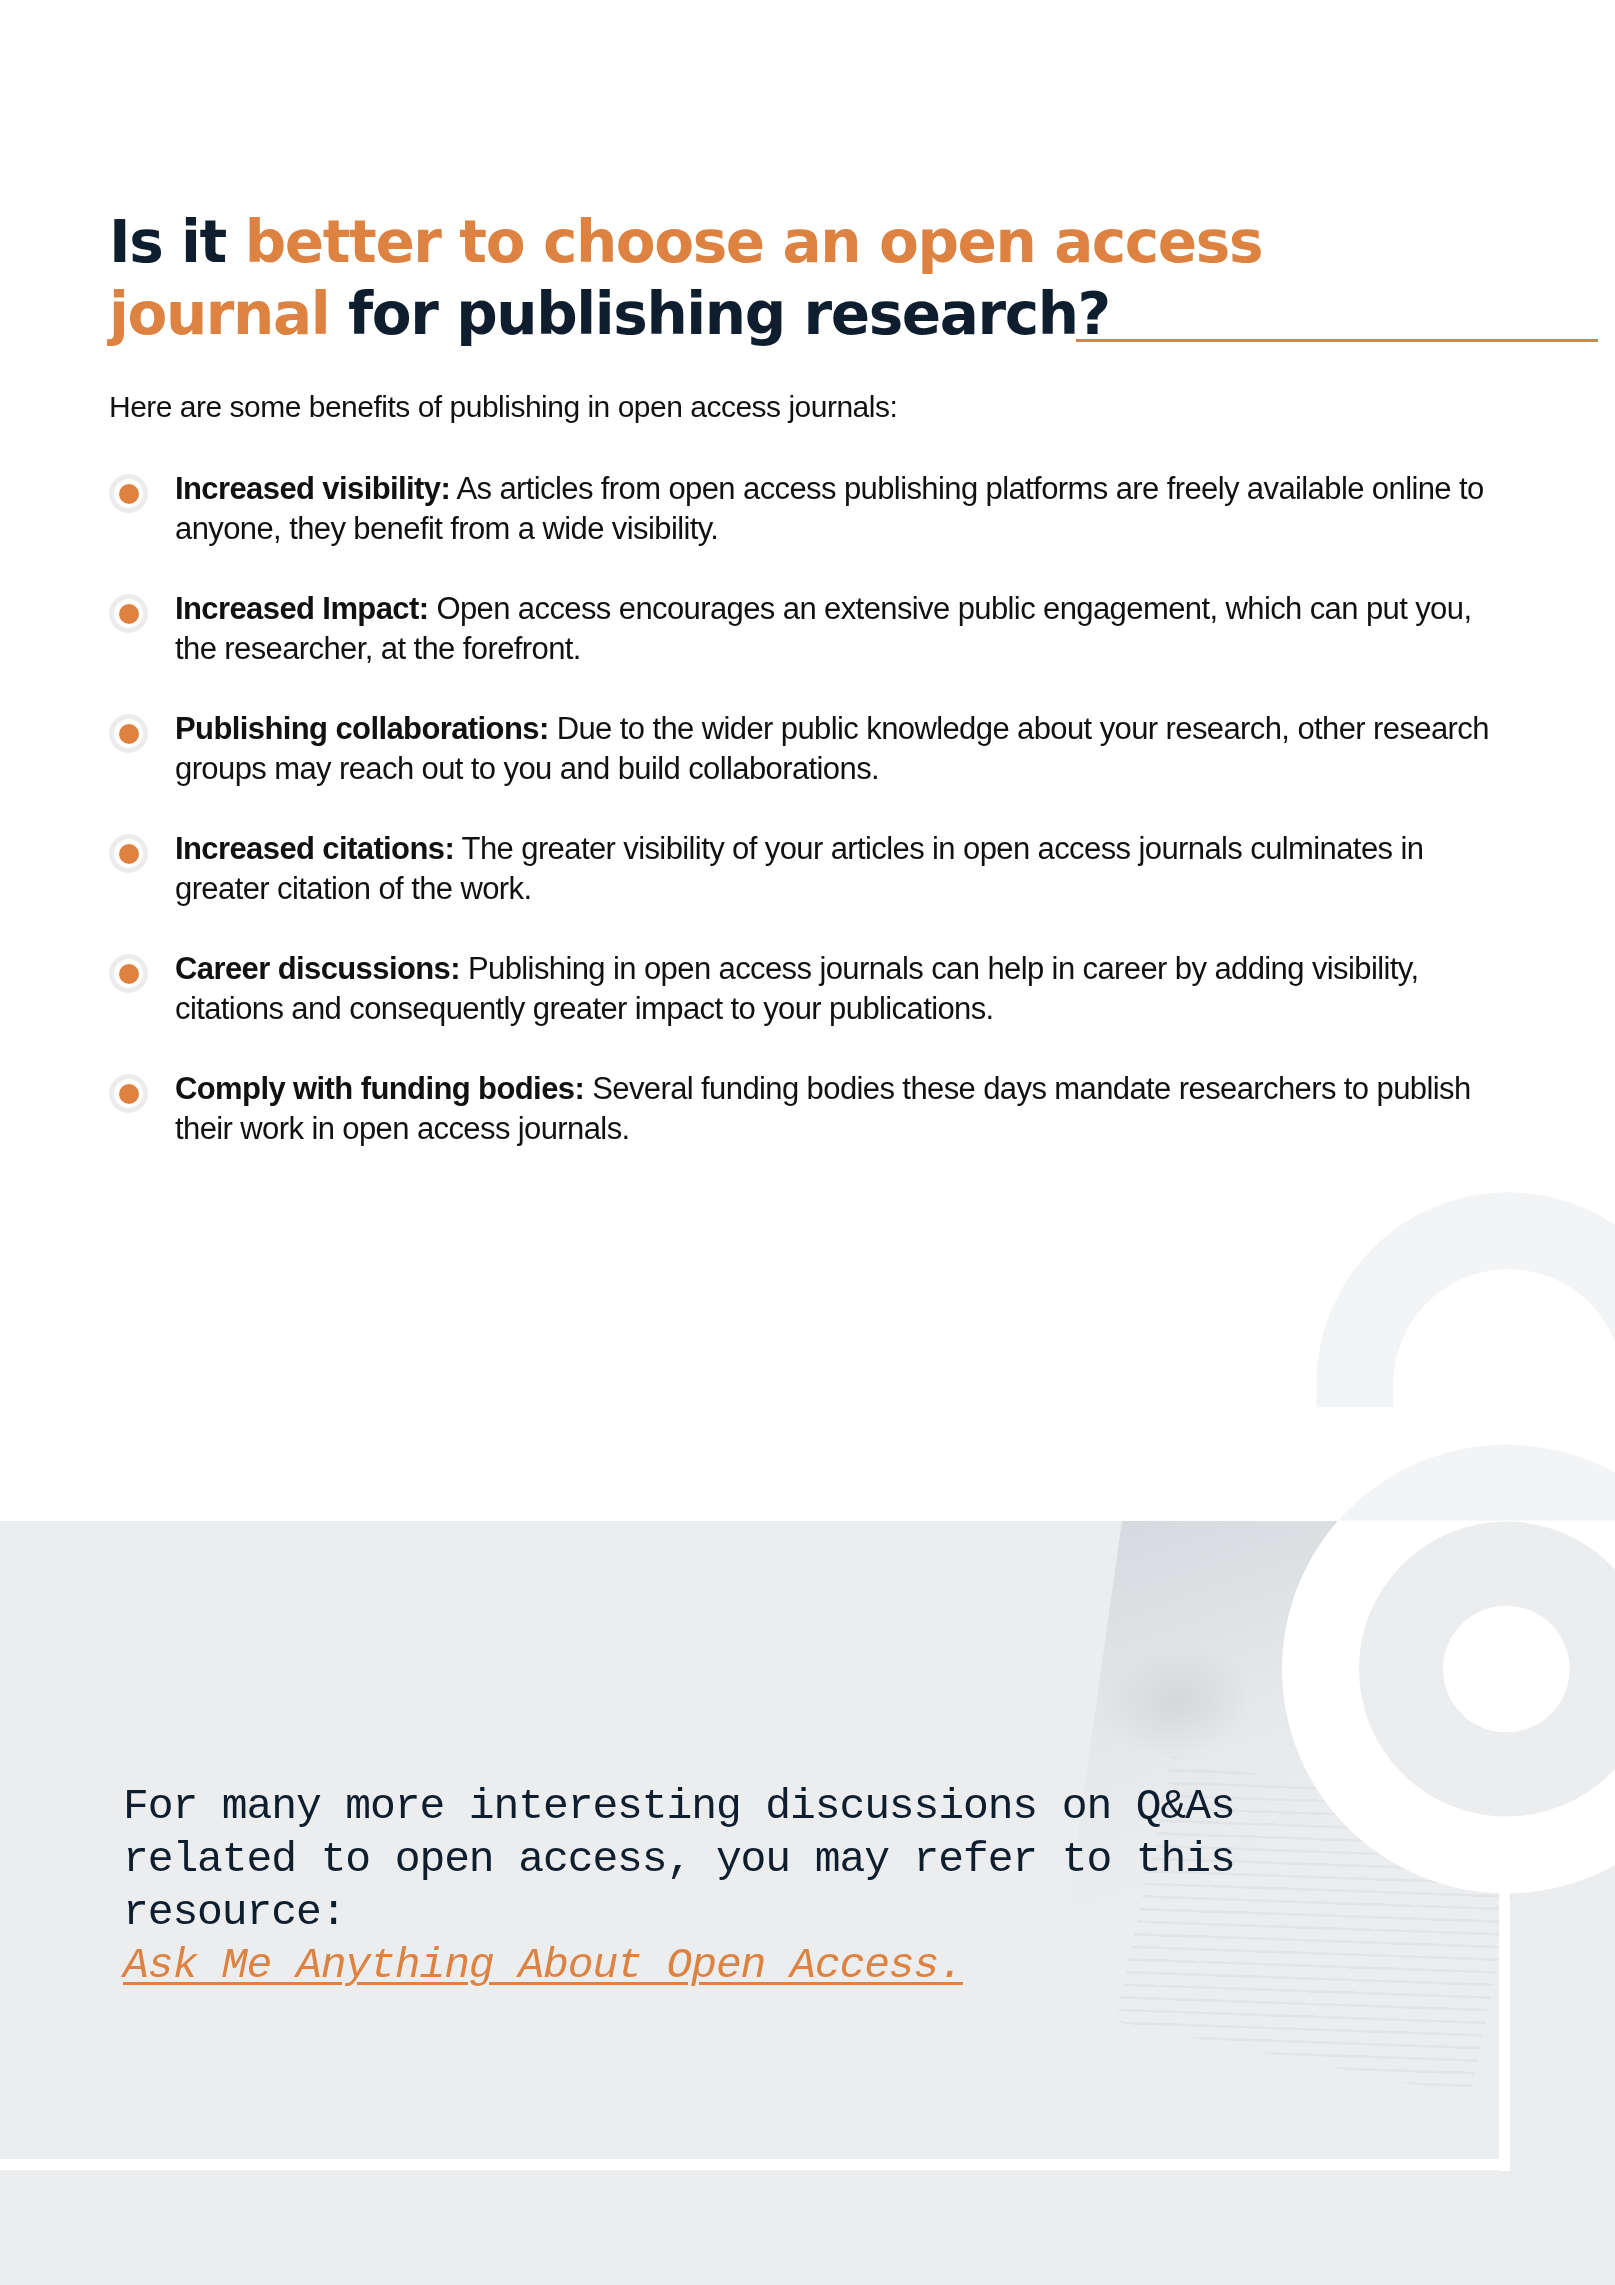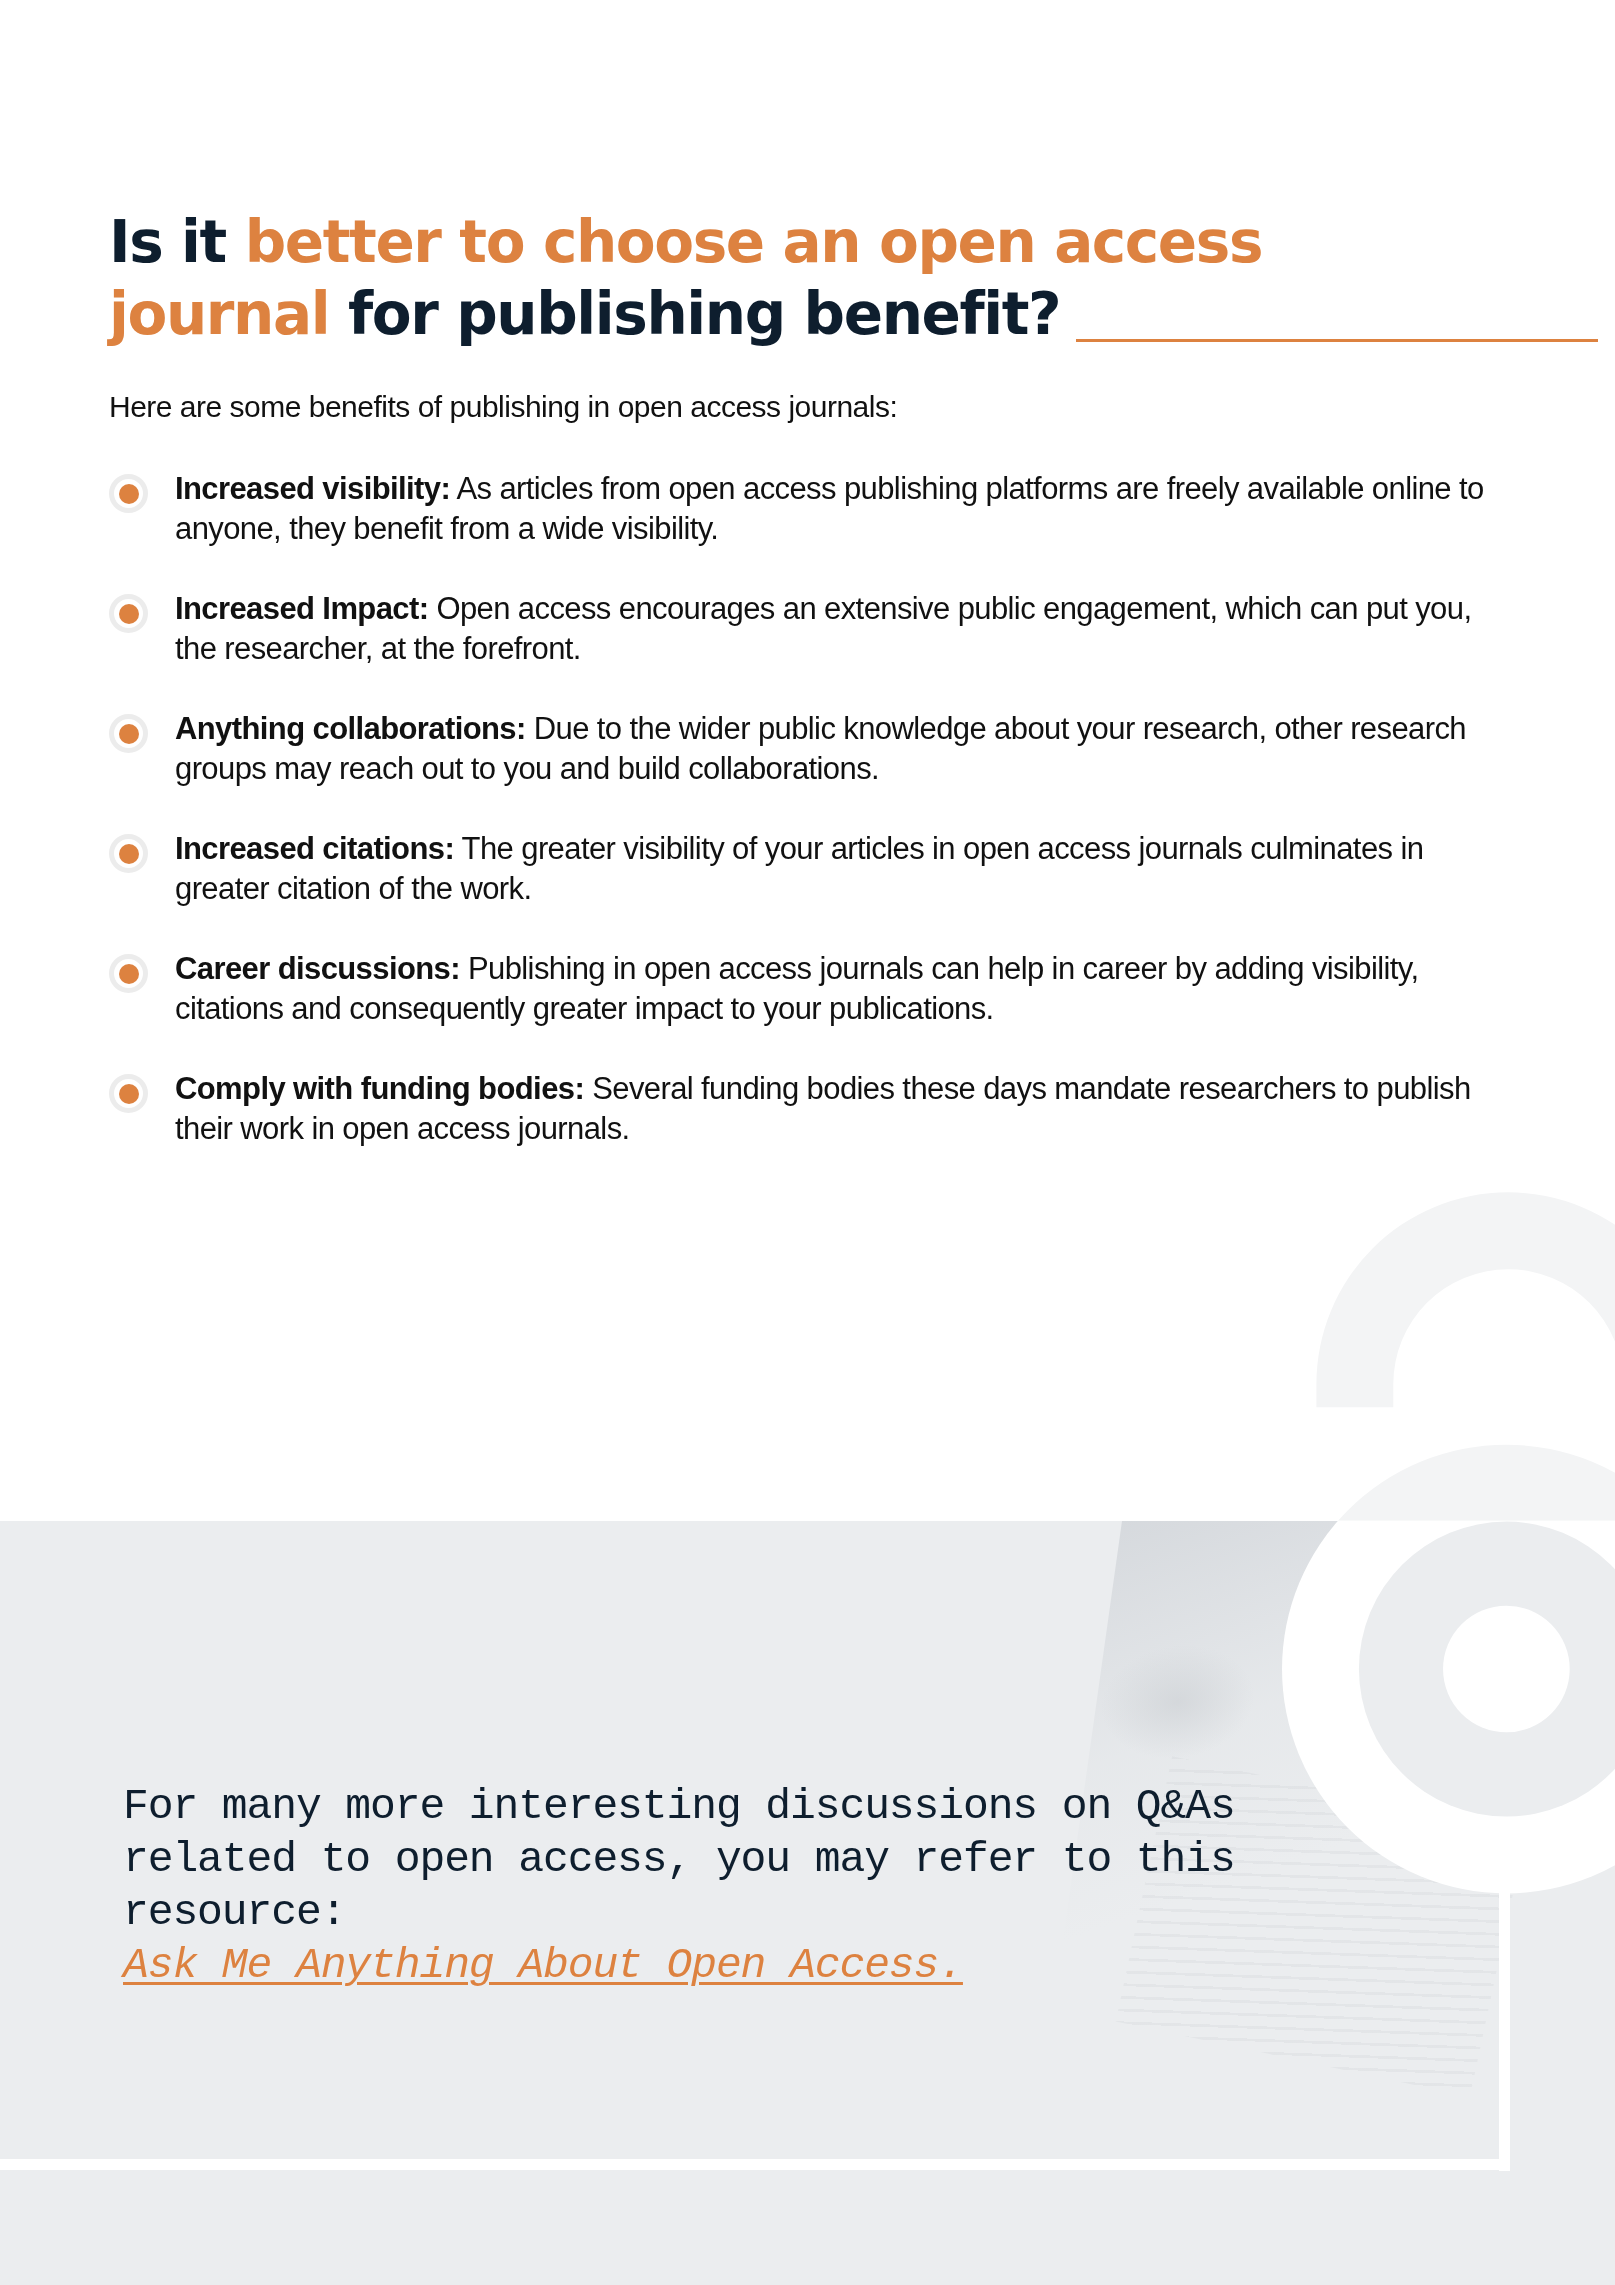--- a/index.html
+++ b/index.html
@@ -163,37 +163,37 @@
       text-decoration: underline;
       text-decoration-thickness: 2.7px;
       text-underline-offset: 5.4px;
     }
   </style>
 </head>
 <body>
 
 <div class="page">
 
-  <h1 class="heading"><span>Is it </span><span class="accent">better to choose an open access</span><br><span class="accent">journal</span><span> for publishing benefit?</span></h1>
+  <h1 class="heading"><span>Is it </span><span class="accent">better to choose an open access</span><br><span class="accent">journal</span><span> for publishing research?</span></h1>
   <div class="heading-rule"></div>
 
   <div class="intro">Here are some benefits of publishing in open access journals:</div>
 
   <ul class="benefits">
     <li class="benefit">
       <span class="bullet"></span>
       <div class="benefit-text"><span class="benefit-title">Increased visibility:</span><span> As articles from open access publishing platforms are freely available online to anyone, they benefit from a wide visibility.</span></div>
     </li>
     <li class="benefit">
       <span class="bullet"></span>
       <div class="benefit-text"><span class="benefit-title">Increased Impact:</span><span> Open access encourages an extensive public engagement, which can put you, the researcher, at the forefront.</span></div>
     </li>
     <li class="benefit">
       <span class="bullet"></span>
-      <div class="benefit-text"><span class="benefit-title">Anything collaborations:</span><span> Due to the wider public knowledge about your research, other research groups may reach out to you and build collaborations.</span></div>
+      <div class="benefit-text"><span class="benefit-title">Publishing collaborations:</span><span> Due to the wider public knowledge about your research, other research groups may reach out to you and build collaborations.</span></div>
     </li>
     <li class="benefit">
       <span class="bullet"></span>
       <div class="benefit-text"><span class="benefit-title">Increased citations:</span><span> The greater visibility of your articles in open access journals culminates in greater citation of the work.</span></div>
     </li>
     <li class="benefit">
       <span class="bullet"></span>
       <div class="benefit-text"><span class="benefit-title">Career discussions:</span><span> Publishing in open access journals can help in career by adding visibility, citations and consequently greater impact to your publications.</span></div>
     </li>
     <li class="benefit">

